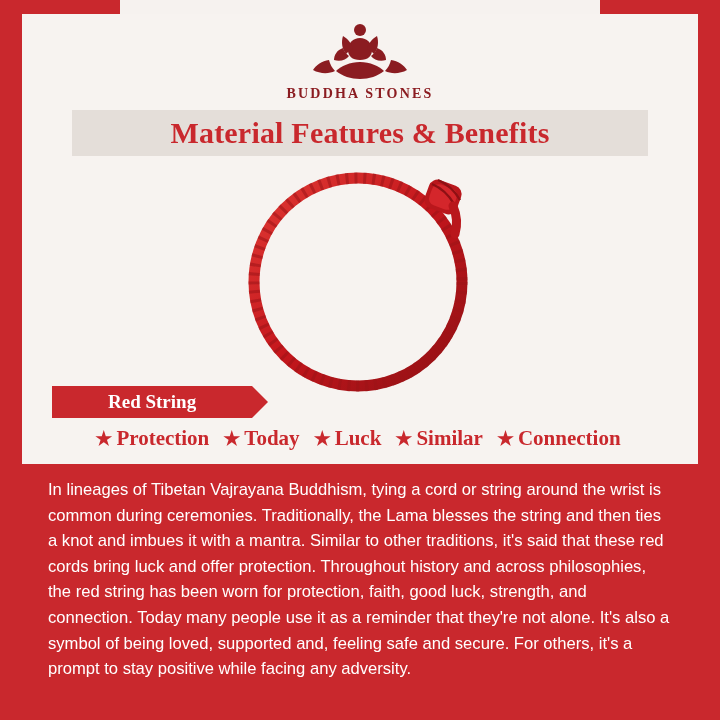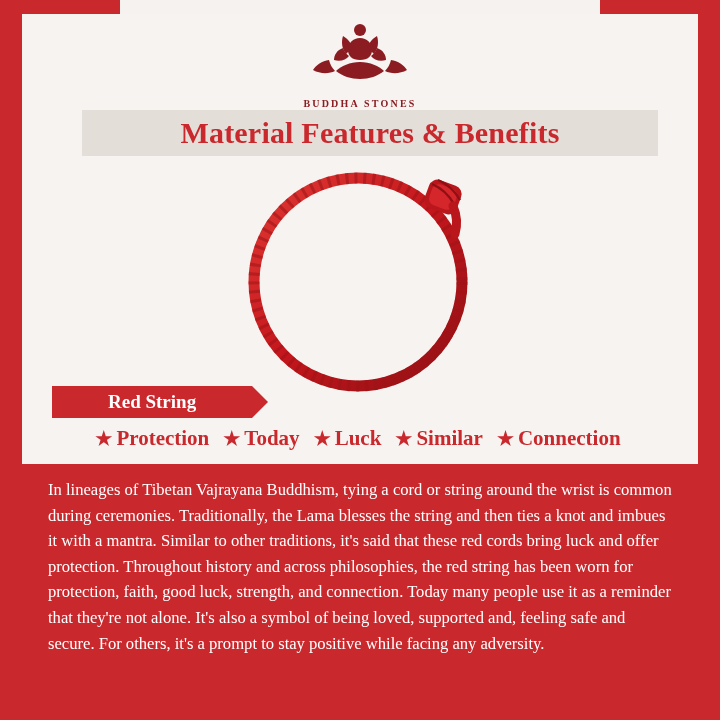--- a/index.html
+++ b/index.html
@@ -69,31 +69,31 @@
     left: 0; top: 4px;
     width: 676px;
     text-align: center;
   }
   .logo-mark {
     display: block;
     margin: 0 auto;
   }
   .logo-text {
     display: block;
-    margin-top: 14px;
-    font-size: 10px;
+    margin-top: 2px;
+    font-size: 14px;
     letter-spacing: 2.2px;
     color: #8b1c21;
     font-weight: bold;
     font-family: "Liberation Serif", serif;
   }
   
   .title-banner {
     position: absolute;
-    left: 60px; top: 96px;
+    left: 50px; top: 96px;
     width: 576px; height: 46px;
     background: #e4ded9;
     display: flex;
     align-items: center;
     justify-content: center;
   }
   .title-text {
     font-family: "Liberation Serif", serif;
     font-weight: bold;
     font-size: 30px;
@@ -170,21 +170,21 @@
     left: 0px; top: 450px;
     width: 676px; height: 256px;
     background: #c9282d;
     box-sizing: border-box;
     padding: 13px 26px 10px 26px;
   }
   .body-text {
     color: #ffffff;
     font-size: 16.6px;
     line-height: 25.6px;
-    font-family: Liberation Serif, serif;
+    font-family: Liberation Sans, sans-serif;
     text-align: left;
     margin: 0;
   }
 </style>
 </head>
 <body>
 
 <div class="page">
 
   <div class="band-left"></div>

